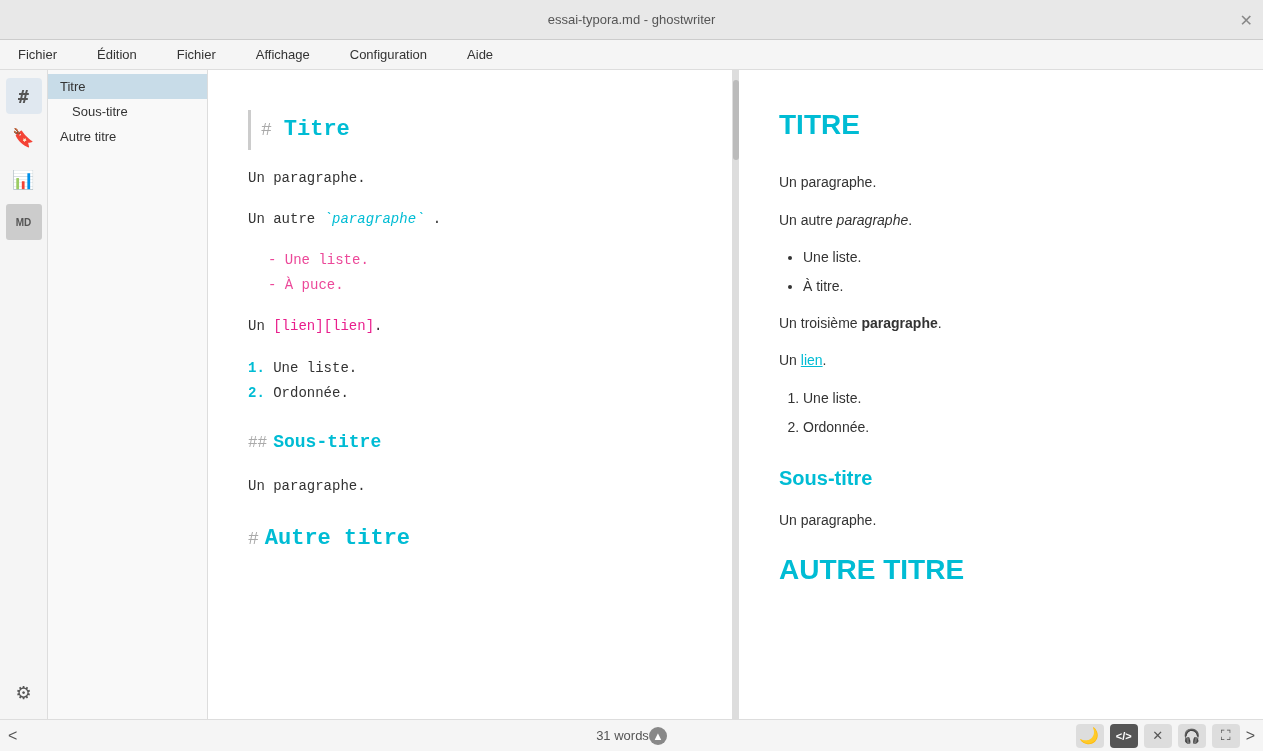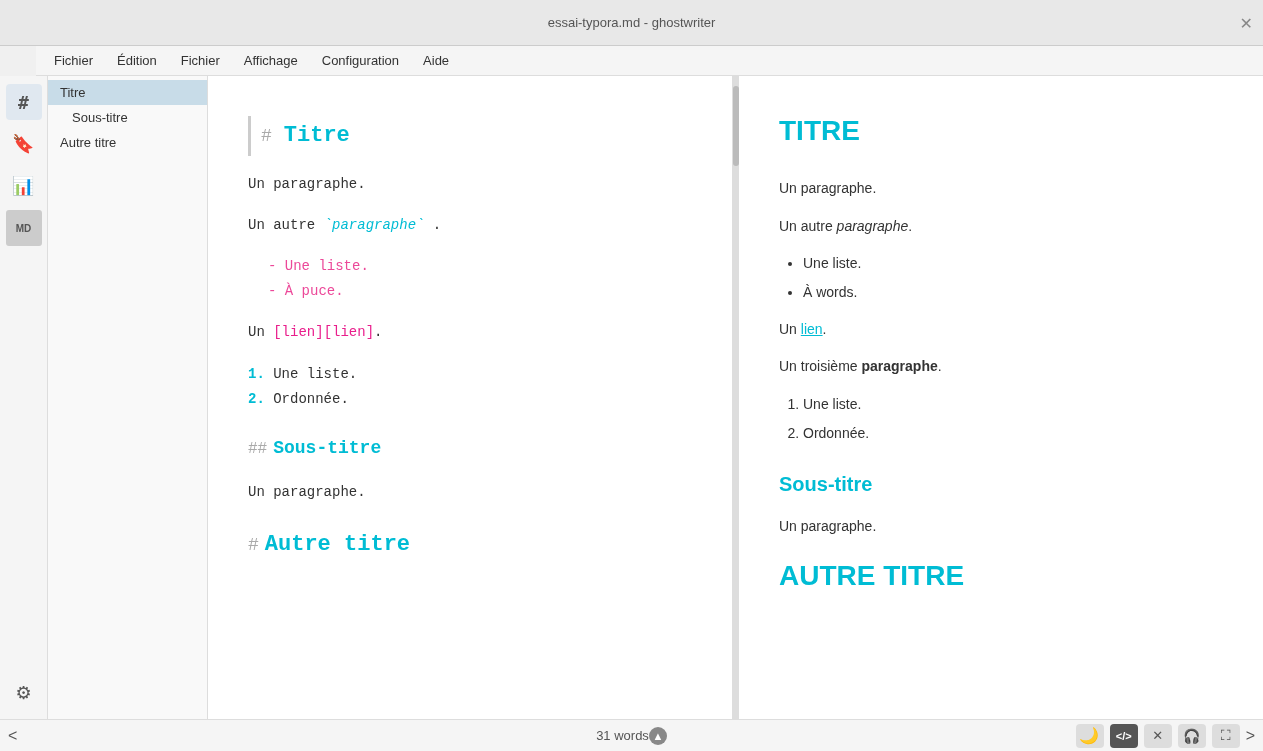--- a/index.html
+++ b/index.html
@@ -1,21 +1,21 @@
 <!DOCTYPE html>
 <html><head>
   <meta charset="utf-8">
   <style>
     * { margin: 0; padding: 0; box-sizing: border-box; }
     body { font-family: 'Segoe UI', Arial, sans-serif; font-size: 14px; background: #f0f0f0; color: #333; height: 751px; width: 1263px; overflow: hidden; display: flex; flex-direction: column; }
 
     
     .titlebar {
       background: #e8e8e8;
-      height: 46px;
+      height: 40px;
       display: flex;
       align-items: center;
       justify-content: center;
       font-size: 13px;
       color: #555;
       position: relative;
       border-bottom: 1px solid #ccc;
       flex-shrink: 0;
     }
     .titlebar-close {
@@ -30,22 +30,21 @@
 
     
     .menubar {
       background: #f5f5f5;
       height: 30px;
       display: flex;
       align-items: center;
       padding: 0 8px;
       border-bottom: 1px solid #ddd;
       flex-shrink: 0;
-      gap: 4px;
-      margin-left: 36px;
+      gap: 20px;
     }
     .menubar-item {
       padding: 4px 10px;
       cursor: pointer;
       border-radius: 3px;
       font-size: 13px;
     }
 
     
     .main-layout {
@@ -338,29 +337,29 @@
     <h1 class="preview-h1">TITRE</h1>
 
     <p class="preview-paragraph">Un paragraphe.</p>
 
     <p class="preview-paragraph">
       Un autre <em class="preview-italic">paragraphe</em>.
     </p>
 
     <ul class="preview-ul">
       <li class="preview-li">Une liste.</li>
-      <li class="preview-li">À words.</li>
+      <li class="preview-li">À titre.</li>
     </ul>
+
+    <p class="preview-paragraph">
+      Un troisième <strong class="preview-bold">paragraphe</strong>.
+    </p>
 
     <p class="preview-paragraph">
       Un <a class="preview-link">lien</a>.
-    </p>
-
-    <p class="preview-paragraph">
-      Un troisième <strong class="preview-bold">paragraphe</strong>.
     </p>
 
     <ol class="preview-ol">
       <li class="preview-li">Une liste.</li>
       <li class="preview-li">Ordonnée.</li>
     </ol>
 
     <h2 class="preview-h2">Sous-titre</h2>
 
     <p class="preview-paragraph">Un paragraphe.</p>

